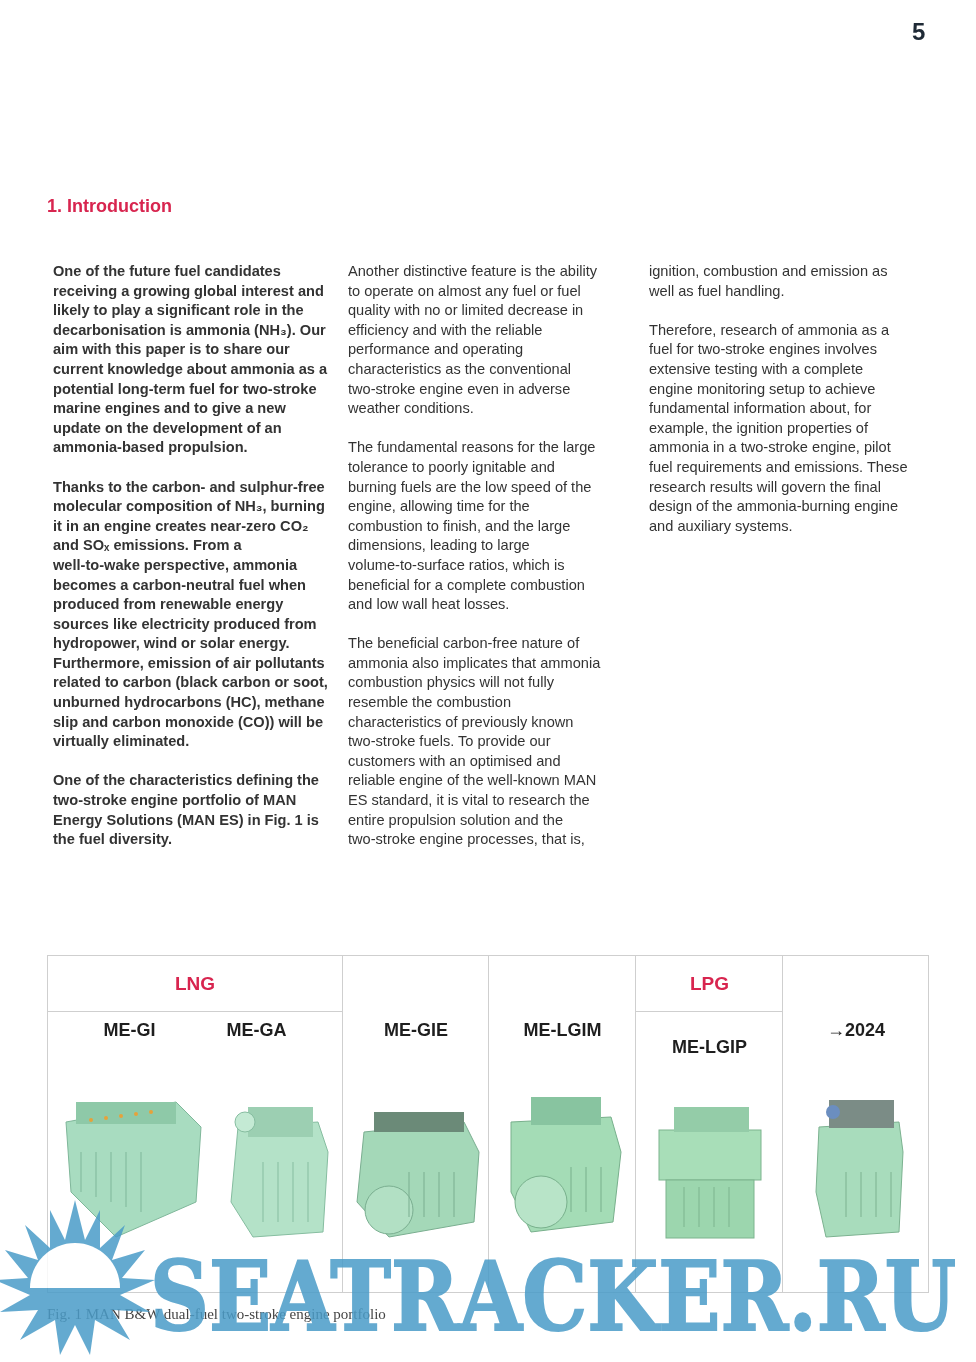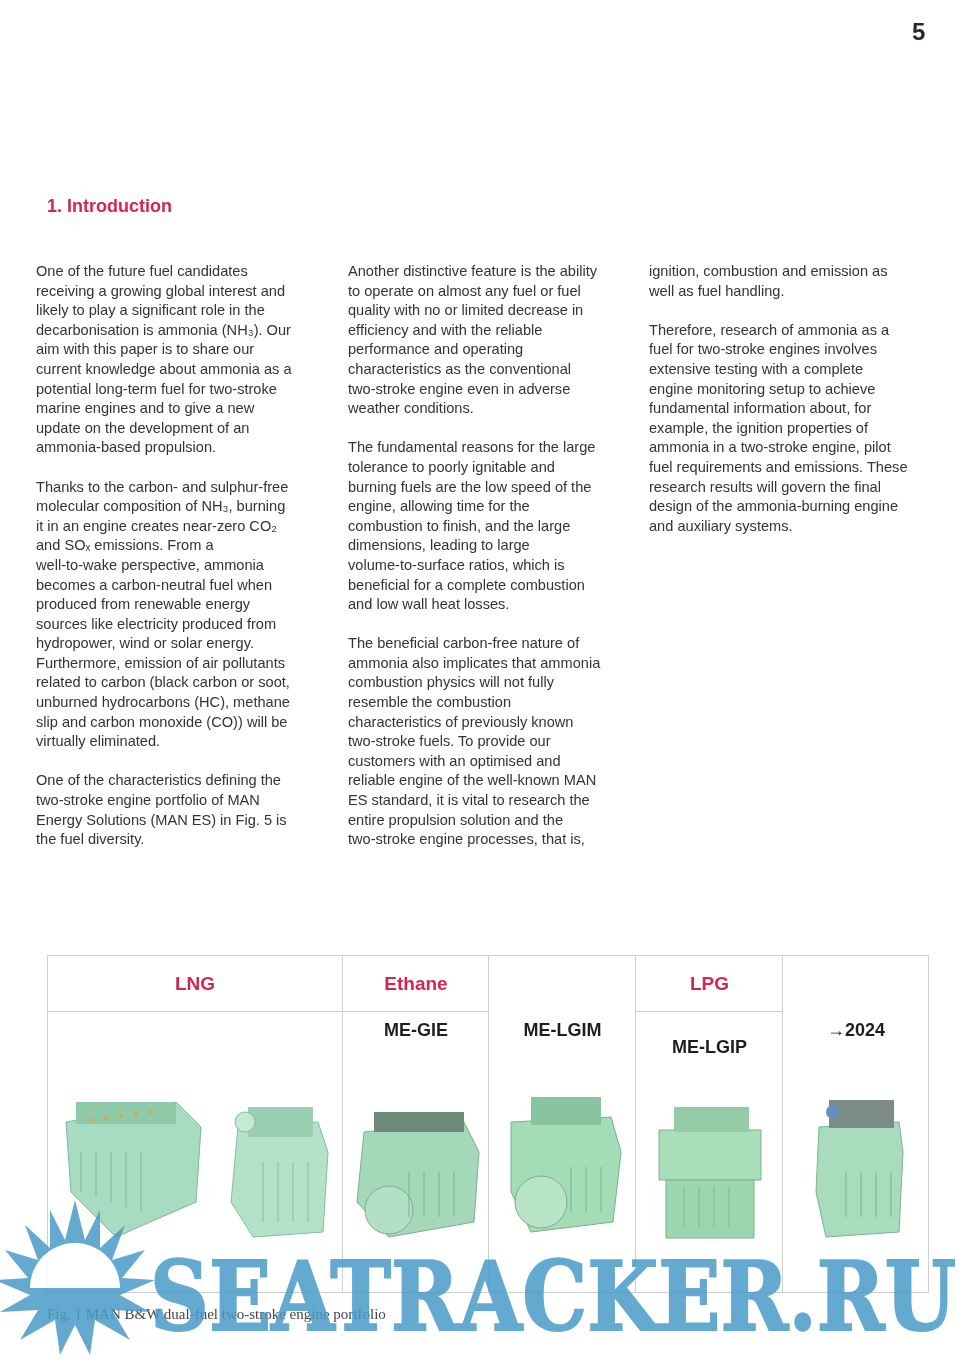--- a/index.html
+++ b/index.html
@@ -15,21 +15,21 @@
   }
   .section-title {
     position: absolute; top: 196px; left: 47px;
     font-size: 18px; font-weight: bold; color: #d8254f; margin: 0;
   }
   .col {
     position: absolute; top: 262px; width: 290px;
     font-size: 14.6px; line-height: 19.6px; color: #333;
   }
   .col p { margin: 0 0 19.6px 0; white-space: pre-line; }
-  .col1 { left: 36px; }
+  .col1 { left: 53px; font-weight: bold; }
   .col2 { left: 348px; }
   .col3 { left: 649px; }
 
   .fig-table {
     position: absolute; left: 47px; top: 955px;
     width: 882px; height: 338px;
     border: 1.5px solid #cfcfcf; box-sizing: border-box; padding-left: 32px;
   }
   .fig-col {
     position: absolute; top: 0; bottom: 0;
@@ -86,21 +86,21 @@
 produced from renewable energy
 sources like electricity produced from
 hydropower, wind or solar energy.
 Furthermore, emission of air pollutants
 related to carbon (black carbon or soot,
 unburned hydrocarbons (HC), methane
 slip and carbon monoxide (CO)) will be
 virtually eliminated.</p>
   <p>One of the characteristics defining the
 two-stroke engine portfolio of MAN
-Energy Solutions (MAN ES) in Fig. 5 is
+Energy Solutions (MAN ES) in Fig. 1 is
 the fuel diversity.</p>
 </div>
 <div class="col col2">
   <p>Another distinctive feature is the ability
 to operate on almost any fuel or fuel
 quality with no or limited decrease in
 efficiency and with the reliable
 performance and operating
 characteristics as the conventional
 two-stroke engine even in adverse
@@ -139,20 +139,24 @@
 fuel requirements and emissions. These
 research results will govern the final
 design of the ammonia-burning engine
 and auxiliary systems.</p>
 </div>
 
 <div class="fig-table">
 
   <div class="fig-col first" style="left:0;width:294px;">
     <div class="fuel-row">LNG</div>
+    <div class="engine-labels" style="padding:0 20px;">
+      <span>ME-GI</span>
+      <span>ME-GA</span>
+    </div>
     <svg class="engine-img" style="left:8px;" width="150" height="160" viewBox="0 0 150 160">
       <polygon points="10,40 120,20 145,45 140,120 60,155 15,110" fill="#a8dcc0" stroke="#7fb79a"></polygon>
       <rect x="20" y="20" width="100" height="22" fill="#8ec9a8"></rect>
       <g fill="#e6a23a">
           <circle cx="35" cy="38" r="2"></circle>
           <circle cx="50" cy="36" r="2"></circle>
           <circle cx="65" cy="34" r="2"></circle>
           <circle cx="80" cy="32" r="2"></circle>
           <circle cx="95" cy="30" r="2"></circle>
         </g>
@@ -171,21 +175,20 @@
       <g stroke="#86bda0" fill="none">
           <path d="M40 70 L40 130"></path>
           <path d="M55 70 L55 130"></path>
           <path d="M70 70 L70 130"></path>
           <path d="M85 70 L85 130"></path>
         </g>
     </svg>
   </div>
 
   <div class="fig-col" style="left:294px;width:146px;">
-    <div class="fuel-row">Ethane</div>
     <div class="engine-labels">
       <span>ME-GIE</span>
     </div>
     <svg class="engine-img" style="left:6px;" width="134" height="140" viewBox="0 0 134 140">
       <polygon points="15,30 115,20 130,50 125,120 40,135 8,100" fill="#a4d8b8" stroke="#7aae90"></polygon>
       <rect x="25" y="10" width="90" height="20" fill="#6b8a78"></rect>
       <circle cx="40" cy="108" r="24" fill="#b2e0c4" stroke="#7aae90"></circle>
       <g stroke="#7aae90" fill="none">
           <path d="M60 70 L60 115"></path>
           <path d="M75 70 L75 115"></path>

